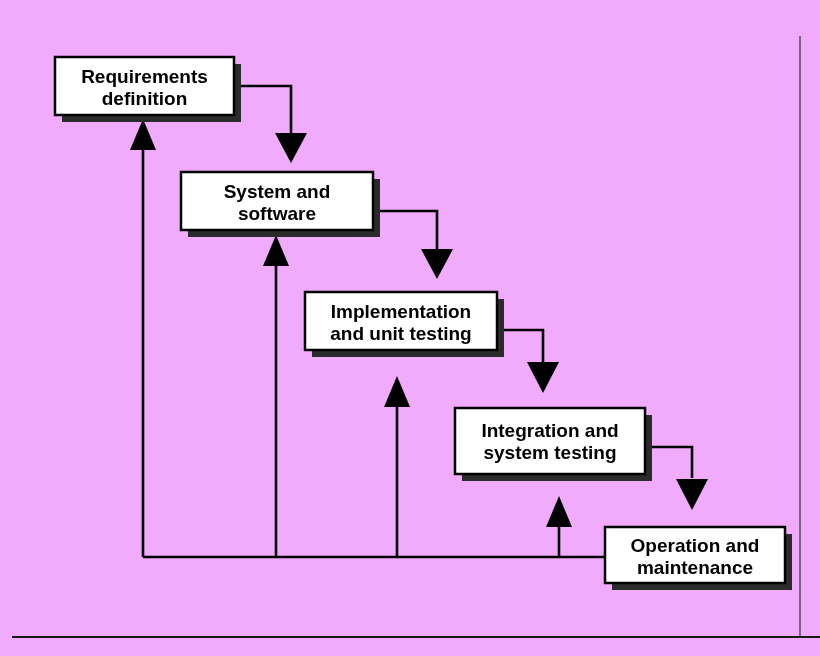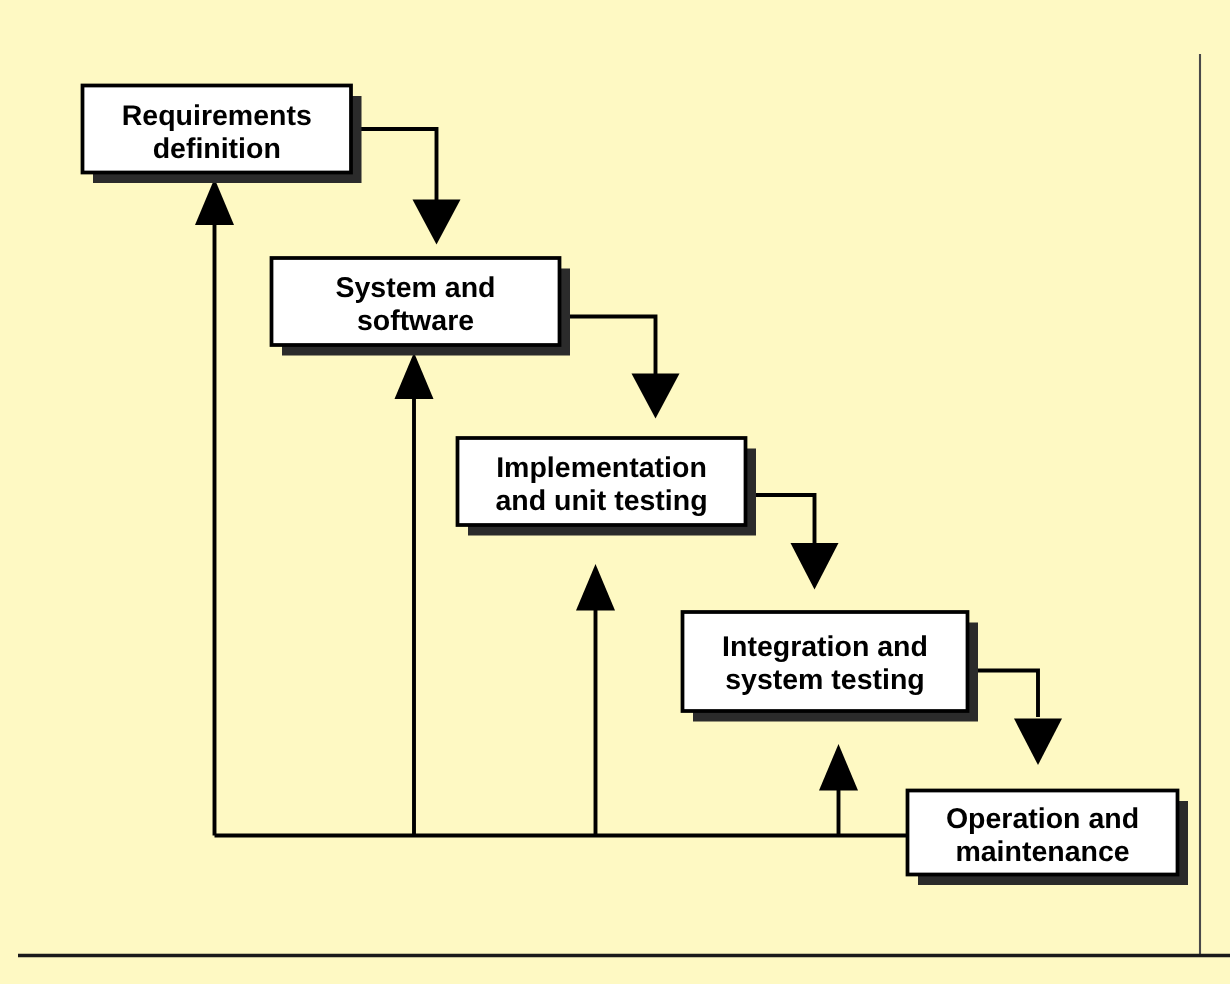--- a/index.html
+++ b/index.html
@@ -5,21 +5,21 @@
 <style>
   html, body {
     margin: 0;
     padding: 0;
     background: #f4f4f3;
   }
   #canvas {
     position: relative;
     width: 820px;
     height: 656px;
-    background: #fef9c3;
+    background: #f0abfc;
     font-family: "Liberation Sans", sans-serif;
     overflow: hidden;
   }
   #diagram-svg {
     position: absolute;
     top: 0;
     left: 0;
     width: 820px;
     height: 656px;
   }

